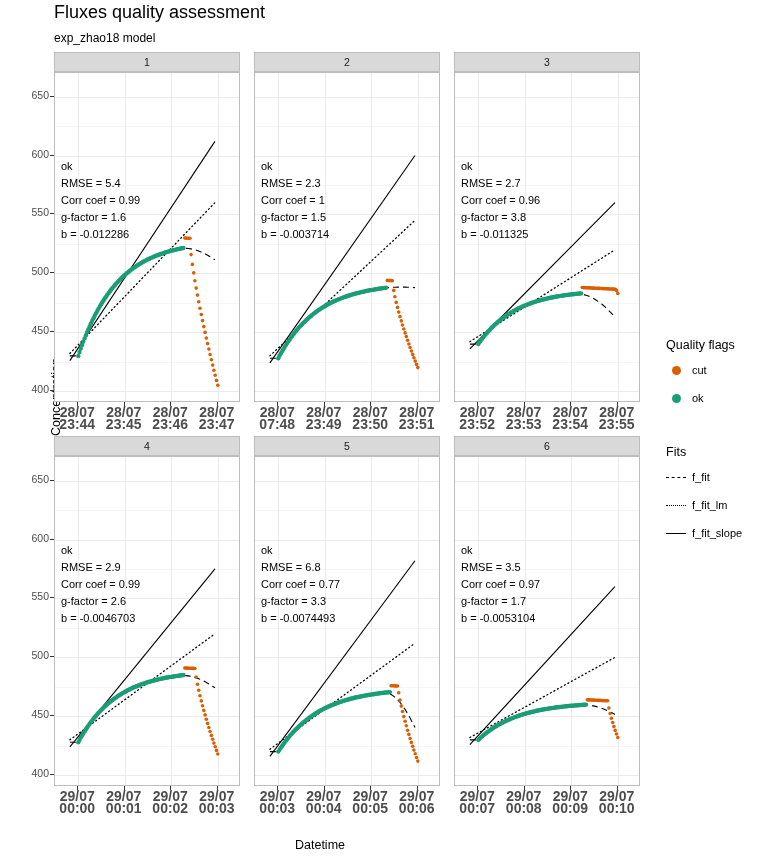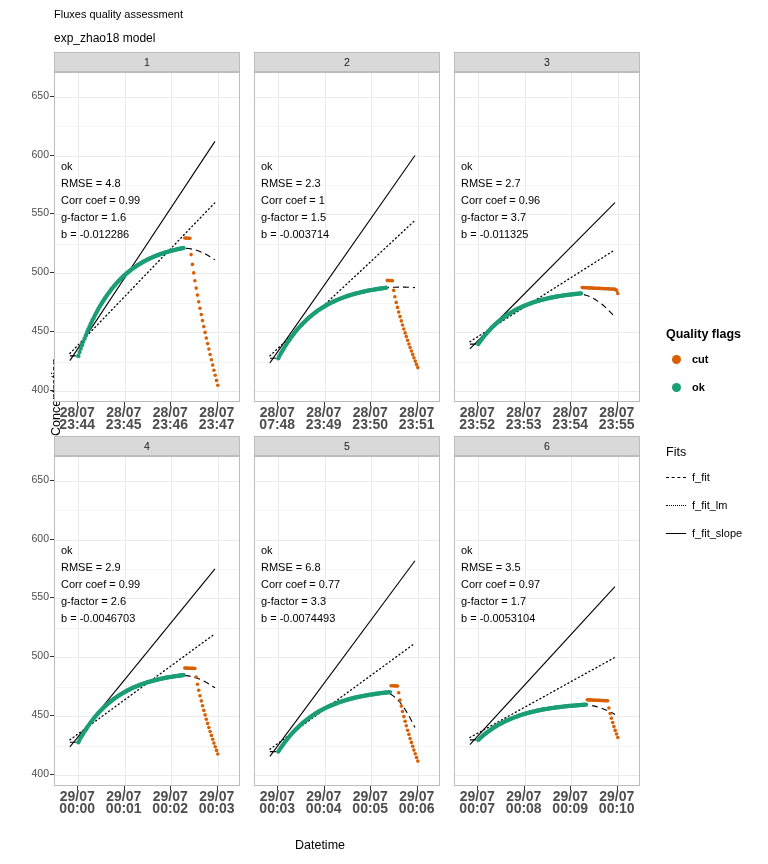--- a/index.html
+++ b/index.html
@@ -6,22 +6,22 @@
   body{
     width:768px;height:864px;
     background:#ffffff;
     font-family:"Liberation Sans", sans-serif;
     color:#000000;
     overflow:hidden;
   }
   .page{position:relative;width:768px;height:864px;}
 
   .title{
-    position:absolute;left:54px;top:8px;
-    font-size:11px;color:#000;
+    position:absolute;left:54px;top:2px;
+    font-size:18px;color:#000;
   }
   .subtitle{
     position:absolute;left:54px;top:31px;
     font-size:12px;color:#000;
   }
 
   
   .ylab{
     position:absolute;
     left:-44px;top:390px;
@@ -216,21 +216,21 @@
             <circle cx="155.1" cy="281.5" r="1.8" fill="#D95F02"></circle>
             <circle cx="156.4" cy="286.8" r="1.8" fill="#D95F02"></circle>
             <circle cx="157.7" cy="292.1" r="1.8" fill="#D95F02"></circle>
             <circle cx="158.9" cy="297.2" r="1.8" fill="#D95F02"></circle>
             <circle cx="160.2" cy="302.3" r="1.8" fill="#D95F02"></circle>
             <circle cx="161.5" cy="307.4" r="1.8" fill="#D95F02"></circle>
             <circle cx="162.8" cy="312.3" r="1.8" fill="#D95F02"></circle>
           </svg>
           <div class="annot" style="left: 6px; top: 85px;">
             <div>ok</div>
-            <div>RMSE = 4.8</div>
+            <div>RMSE = 5.4</div>
             <div>Corr coef = 0.99</div>
             <div>g-factor = 1.6</div>
             <div>b = -0.012286</div>
           </div>
         </div>
       </div>
       <div class="axis-y" style="left: -54px; top: 331.214px;">400</div>
       <div class="tickmark" style="left: -4px; top: 338.214px; width: 4px; height: 1px;"></div>
       <div class="axis-y" style="left: -54px; top: 272.286px;">450</div>
       <div class="tickmark" style="left: -4px; top: 279.286px; width: 4px; height: 1px;"></div>
@@ -556,21 +556,21 @@
             <circle cx="157.7" cy="216.1" r="1.8" fill="#D95F02"></circle>
             <circle cx="158.9" cy="216.1" r="1.8" fill="#D95F02"></circle>
             <circle cx="160.2" cy="216.2" r="1.8" fill="#D95F02"></circle>
             <circle cx="161.5" cy="217.4" r="1.8" fill="#D95F02"></circle>
             <circle cx="162.8" cy="220.4" r="1.8" fill="#D95F02"></circle>
           </svg>
           <div class="annot" style="left: 6px; top: 85px;">
             <div>ok</div>
             <div>RMSE = 2.7</div>
             <div>Corr coef = 0.96</div>
-            <div>g-factor = 3.7</div>
+            <div>g-factor = 3.8</div>
             <div>b = -0.011325</div>
           </div>
         </div>
       </div>
       <div class="axis-x" style="left: 393.25px; top: 354px;">
         <div>28/07</div>
         <div>23:52</div>
       </div>
       <div class="tickmark" style="left: 423.25px; top: 350px; width: 1px; height: 4px;"></div>
       <div class="axis-x" style="left: 439.75px; top: 354px;">
@@ -1084,21 +1084,21 @@
         <div>00:09</div>
       </div>
       <div class="tickmark" style="left: 516.25px; top: 734px; width: 1px; height: 4px;"></div>
       <div class="axis-x" style="left: 532.75px; top: 738px;">
         <div>29/07</div>
         <div>00:10</div>
       </div>
       <div class="tickmark" style="left: 562.75px; top: 734px; width: 1px; height: 4px;"></div>
     </div>
 
-  <div class="legend" style="left:666px;top:327px;font-weight:bold;">
+  <div class="legend" style="left:666px;top:338px;">
     <div class="legend-title">Quality flags</div>
     <div class="legend-item">
       <span class="legend-key">
           <span class="lgd-dot" style="background:#D95F02"></span>
         </span>
       <span class="legend-lab">cut</span>
     </div>
     <div class="legend-item">
       <span class="legend-key">
           <span class="lgd-dot" style="background:#1B9E77"></span>

